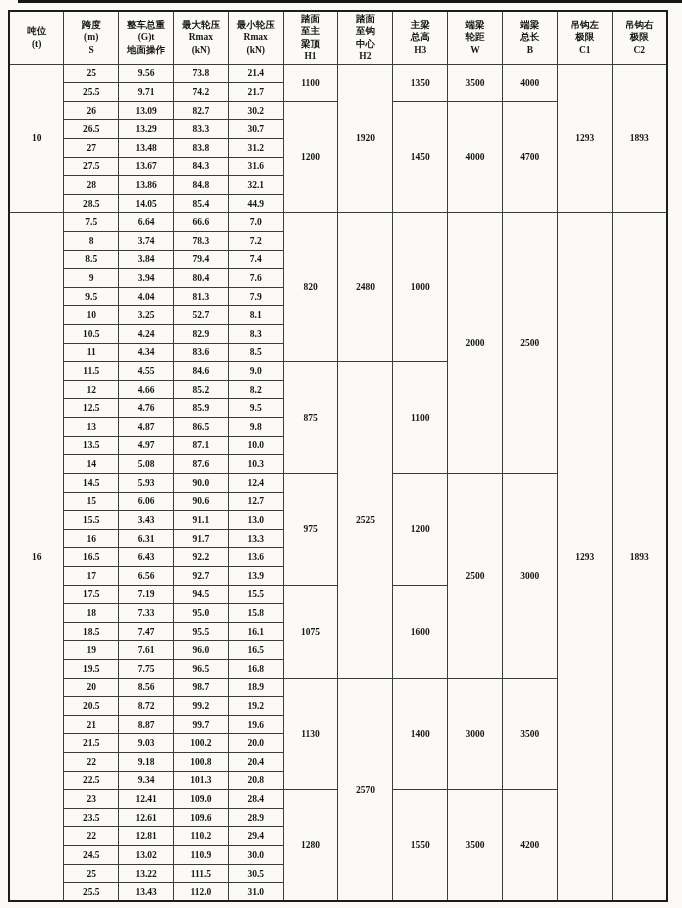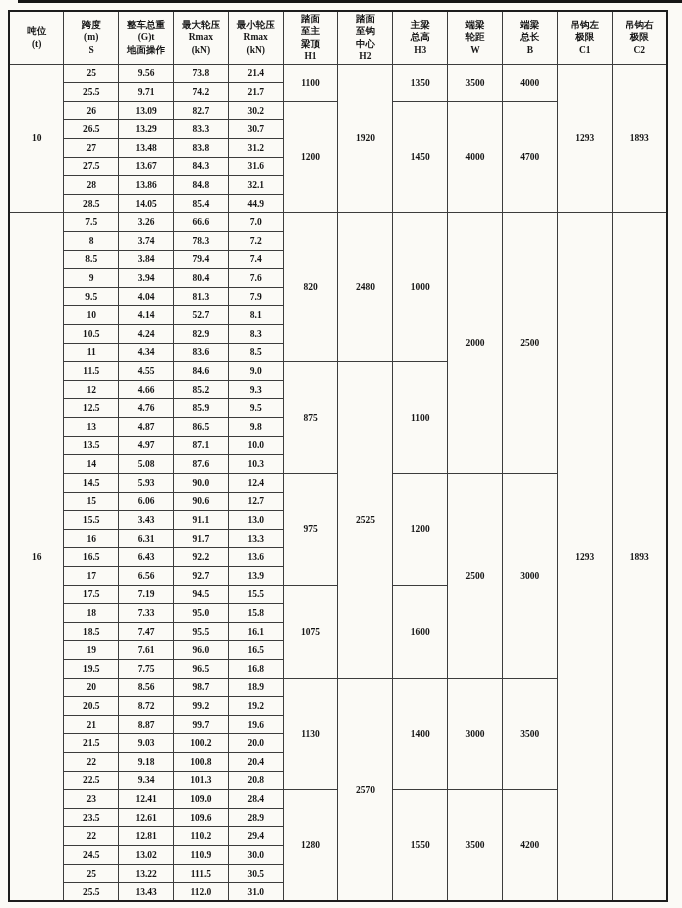--- a/index.html
+++ b/index.html
@@ -116,21 +116,21 @@
       </tr>
       <tr>
         <td>28.5</td>
         <td>14.05</td>
         <td>85.4</td>
         <td>44.9</td>
       </tr>
       <tr>
         <td rowspan="37" class="vtop">16</td>
         <td>7.5</td>
-        <td>3.26</td>
+        <td>6.64</td>
         <td>66.6</td>
         <td>7.0</td>
         <td rowspan="8">820</td>
         <td rowspan="8">2480</td>
         <td rowspan="8">1000</td>
         <td rowspan="14">2000</td>
         <td rowspan="14">2500</td>
         <td rowspan="37" class="vtop">1293</td>
         <td rowspan="37" class="vtop">1893</td>
       </tr>
@@ -153,21 +153,21 @@
         <td>7.6</td>
       </tr>
       <tr>
         <td>9.5</td>
         <td>4.04</td>
         <td>81.3</td>
         <td>7.9</td>
       </tr>
       <tr>
         <td>10</td>
-        <td>4.14</td>
+        <td>3.25</td>
         <td>52.7</td>
         <td>8.1</td>
       </tr>
       <tr>
         <td>10.5</td>
         <td>4.24</td>
         <td>82.9</td>
         <td>8.3</td>
       </tr>
       <tr>
@@ -182,21 +182,21 @@
         <td>84.6</td>
         <td>9.0</td>
         <td rowspan="6">875</td>
         <td rowspan="17">2525</td>
         <td rowspan="6">1100</td>
       </tr>
       <tr>
         <td>12</td>
         <td>4.66</td>
         <td>85.2</td>
-        <td>9.3</td>
+        <td>8.2</td>
       </tr>
       <tr>
         <td>12.5</td>
         <td>4.76</td>
         <td>85.9</td>
         <td>9.5</td>
       </tr>
       <tr>
         <td>13</td>
         <td>4.87</td>

